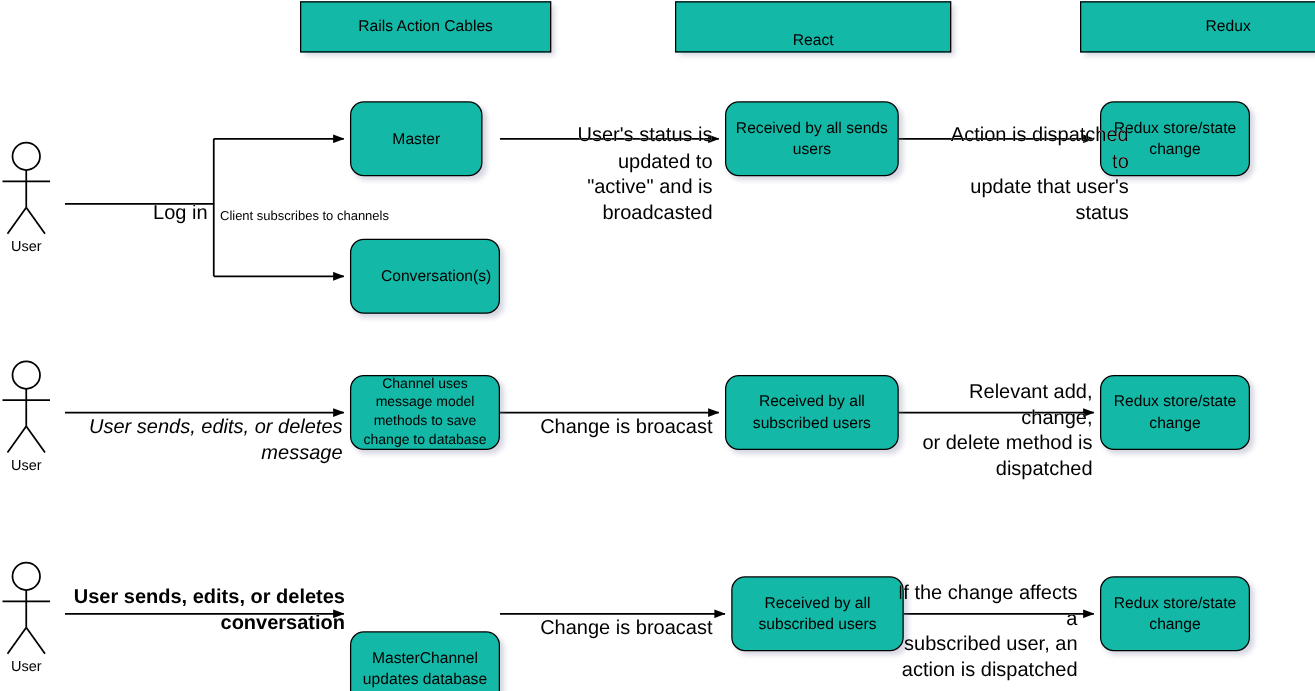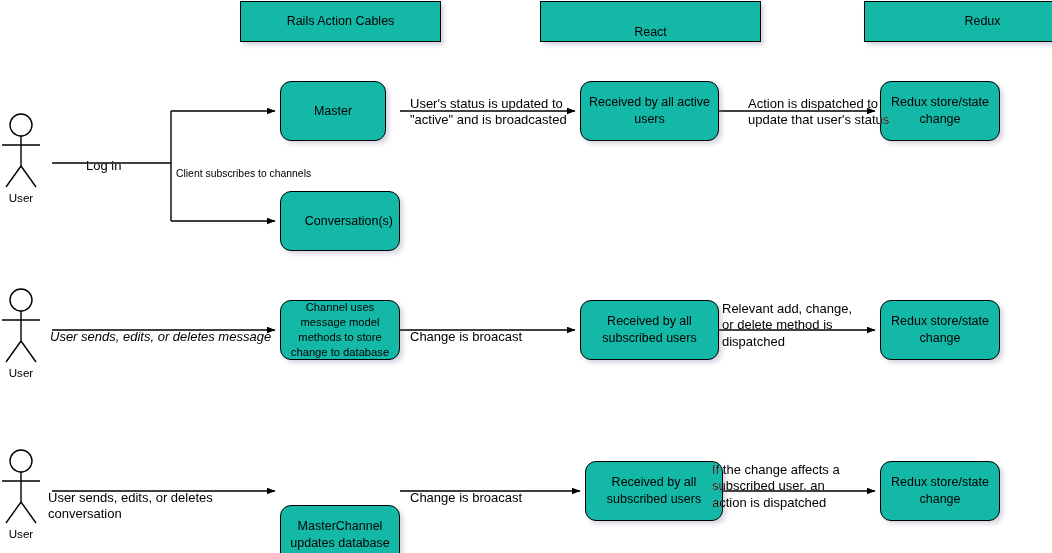--- a/index.html
+++ b/index.html
@@ -50,24 +50,24 @@
     font-size: 12.5px;
   }
   .node-label {
     display: block;
     padding: 0 6px;
     white-space: pre-line;
   }
   
   .edge-label {
     position: absolute;
-    font-size: 13px;
+    font-size: 16px;
     line-height: 1.28;
     color: #000000;
-    text-align: left;
+    text-align: right;
     white-space: pre-line;
     background: transparent;
     text-shadow: 0px 0px 0px #fff;
   }
   .edge-label.small {
     font-size: 10.4px;
   }
   .actor-caption {
     position: absolute;
     font-size: 11.6px;
@@ -147,21 +147,21 @@
 
   <div class="node rounded" style="left:280px; top:81px; width:106px; height:60px;">
     <span class="node-label">Master</span>
   </div>
 
   <div class="node rounded" style="left:280px; top:191px; width:120px; height:60px;justify-content:flex-end;">
     <span class="node-label">Conversation(s)</span>
   </div>
 
   <div class="node rounded" style="left:580px; top:81px; width:139px; height:60px;">
-    <span class="node-label">Received by all active
+    <span class="node-label">Received by all sends
 users</span>
   </div>
 
   <div class="node rounded" style="left:880px; top:81px; width:120px; height:60px;">
     <span class="node-label">Redux store/state
 change</span>
   </div>
 
   <div class="edge-label" style="left:86px; top:141px; width:80px;">
     <span>Log in</span>
@@ -181,21 +181,21 @@
 update that user's status</span>
   </div>
 
   <div class="actor-caption" style="left:-9px; top:191px;">
     <span>User</span>
   </div>
 
   <div class="node rounded" style="left:280px; top:300px; width:120px; height:60px; font-size:11.2px;">
     <span class="node-label">Channel uses
 message model
-methods to store
+methods to save
 change to database</span>
   </div>
 
   <div class="node rounded" style="left:580px; top:300px; width:139px; height:60px;">
     <span class="node-label">Received by all
 subscribed users</span>
   </div>
 
   <div class="node rounded" style="left:880px; top:300px; width:120px; height:60px;">
     <span class="node-label">Redux store/state
@@ -228,21 +228,21 @@
   <div class="node rounded" style="left:585px; top:461px; width:138px; height:60px;">
     <span class="node-label">Received by all
 subscribed users</span>
   </div>
 
   <div class="node rounded" style="left:880px; top:461px; width:120px; height:60px;">
     <span class="node-label">Redux store/state
 change</span>
   </div>
 
-  <div class="edge-label" style="left:48px; top:473px; width:228px;">
+  <div class="edge-label" style="left:48px; top:448px; width:228px;font-weight:bold;">
     <span>User sends, edits, or deletes conversation</span>
   </div>
 
   <div class="edge-label" style="left:410px; top:473px; width:160px;">
     <span>Change is broacast</span>
   </div>
 
   <div class="edge-label" style="left:712px; top:445px; width:150px;">
     <span>If the change affects a
 subscribed user, an

